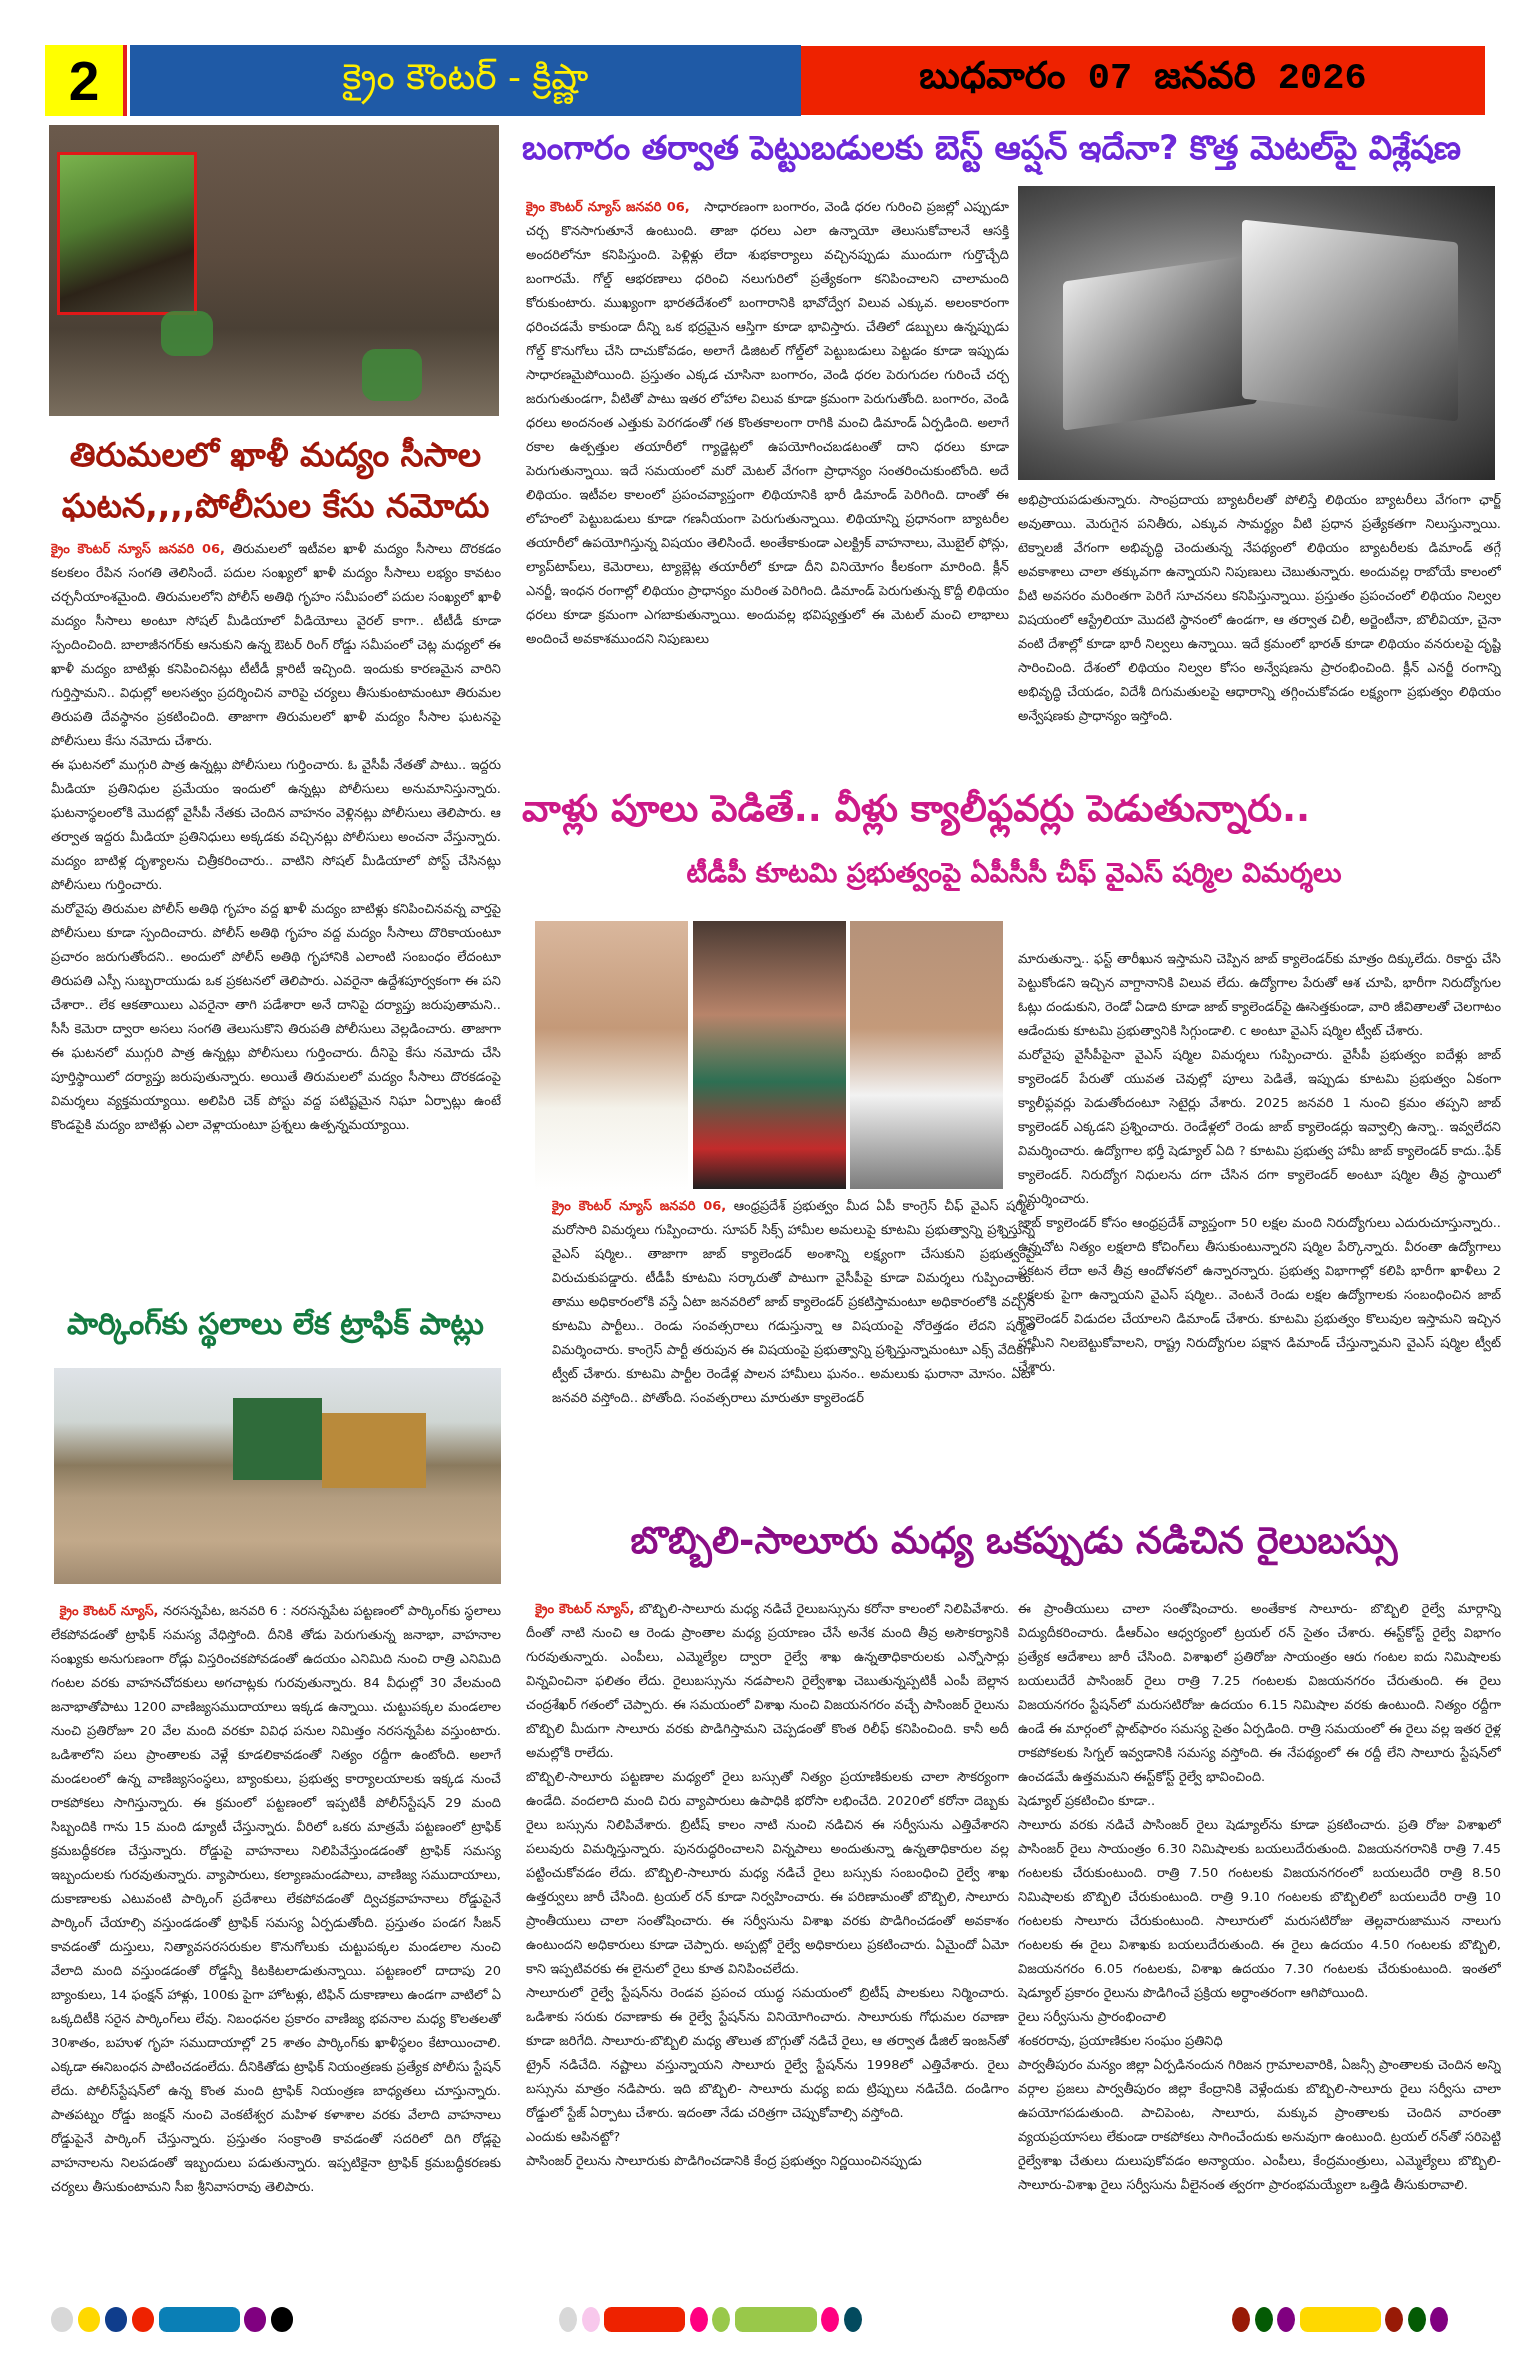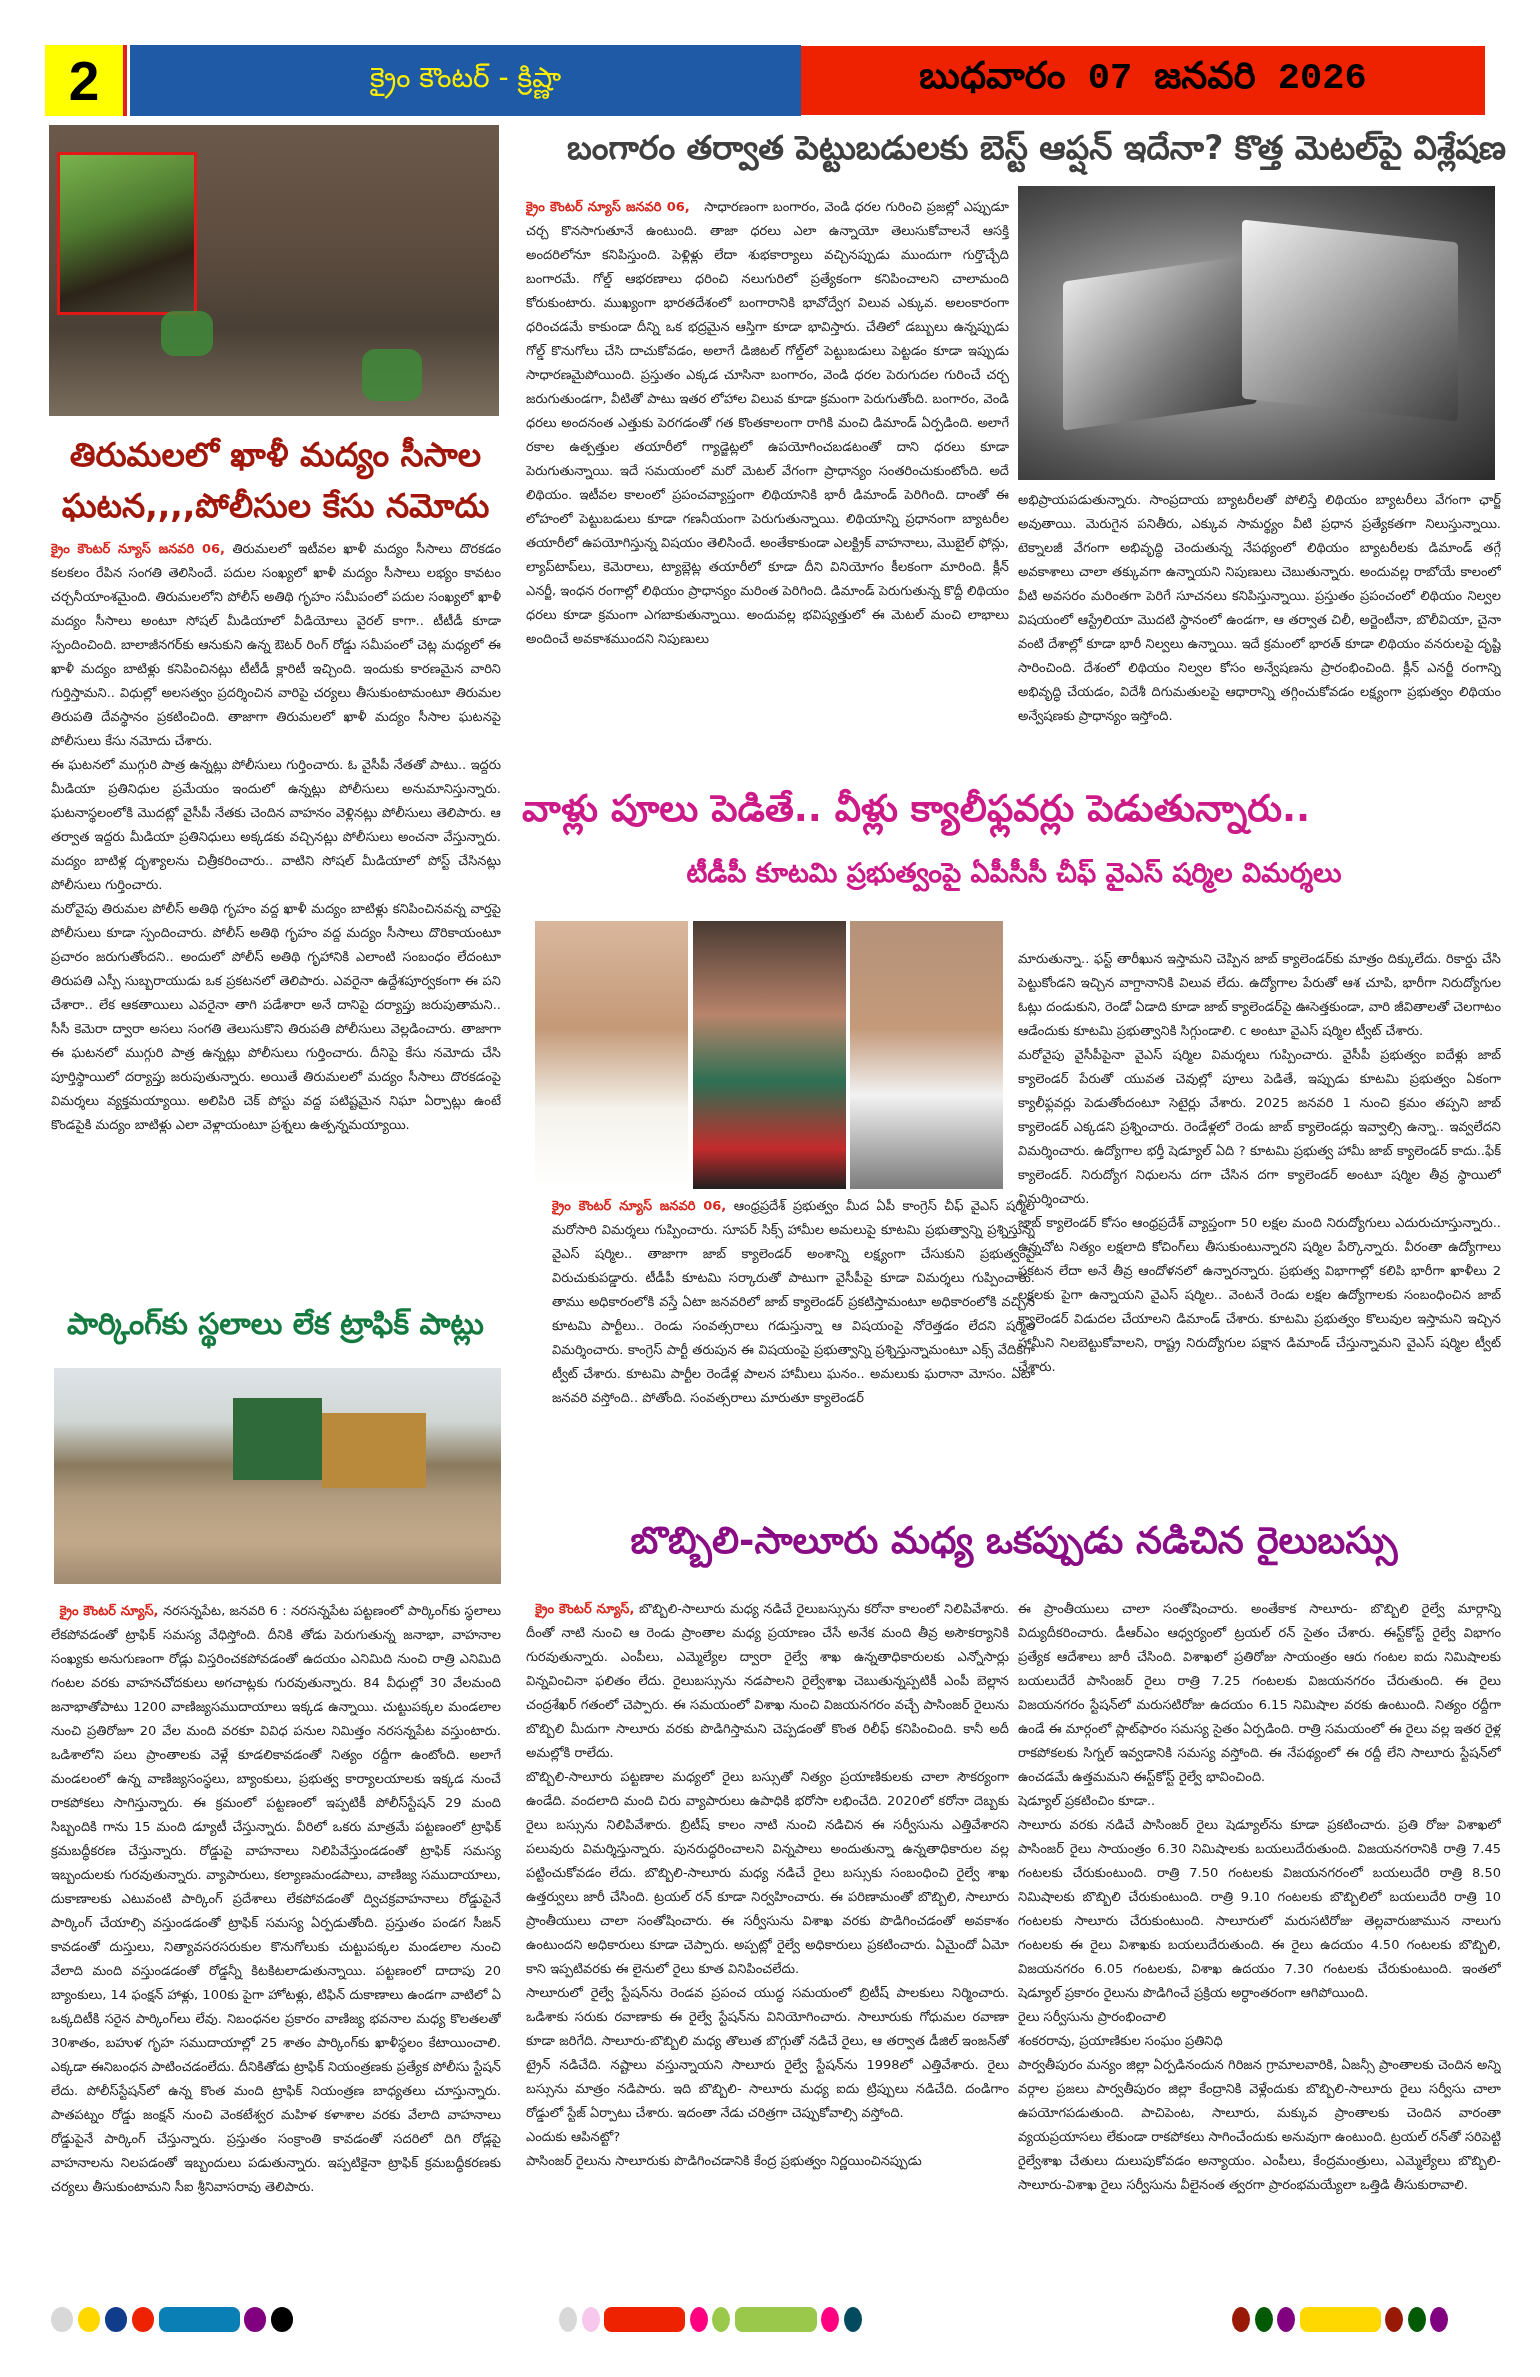--- a/index.html
+++ b/index.html
@@ -1,39 +1,39 @@
 <!DOCTYPE html>
 <html style="font-size:12px"><head>
 <meta charset="utf-8">
 <style>
   html,body{margin:0;padding:0;background:#fff;}
   body{width:1541px;height:2377px;position:relative;overflow:hidden;font-family:"DejaVu Sans",sans-serif;color:#111;}
   .abs{position:absolute;}
   .pgno{left:45px;top:45px;width:82px;height:71px;background:#ffff00;border-right:4.5px solid #e51d1d;box-sizing:border-box;display:flex;align-items:center;justify-content:center;font-family:"Liberation Sans",sans-serif;font-size:55px;font-weight:bold;color:#000;}
-  .mast-blue{left:130px;top:45px;width:671px;height:71px;background:#1f5aa6;display:flex;align-items:center;justify-content:center;color:#ffee00;font-size:28px;}
+  .mast-blue{left:130px;top:45px;width:671px;height:71px;background:#1f5aa6;display:flex;align-items:center;justify-content:center;color:#ffee00;font-size:36px;}
   .mast-red{left:801px;top:46px;width:684px;height:69px;background:#ee2200;display:flex;align-items:center;justify-content:center;color:#fff;font-size:37px;font-weight:bold;}
   
   .photo{overflow:hidden;}
   .ph-bottles{left:49px;top:125px;width:450px;height:291px;background:linear-gradient(180deg,#6b5a4c 0%,#5b4b3e 45%,#4a4035 70%,#7a6e5e 100%);}
   .ph-bottles .inset{position:absolute;left:7.5px;top:27px;width:134px;height:157px;border:3px solid #e01818;background:linear-gradient(160deg,#7ab34d 0%,#4f7b30 40%,#2c2318 70%,#4d4a3c 100%);}
   .ph-bottles .glass{position:absolute;border-radius:13.4px;background:#3f8a3a;opacity:.85;}
   .ph-metal{left:1018px;top:186px;width:477px;height:294px;background:radial-gradient(ellipse at 40% 50%,#cfcfcf 0%,#8d8d8d 35%,#525252 70%,#2a2a2a 100%);}
   .ph-metal .bar1{position:absolute;left:45px;top:82px;width:194px;height:149px;background:linear-gradient(135deg,#e8e8e8,#7a7a7a 60%,#3b3b3b);transform:skewY(-8deg);border-radius:4.5px;}
   .ph-metal .bar2{position:absolute;left:224px;top:45px;width:216px;height:179px;background:linear-gradient(135deg,#f2f2f2,#9a9a9a 50%,#404040);transform:skewY(6deg);border-radius:4.5px;}
   .ph-pol{left:535px;top:921px;width:468px;height:268px;display:flex;gap:4.5px;}
   .ph-pol .p{flex:1;height:100%;}
   .ph-pol .p1{background:linear-gradient(180deg,#d9b79d 0%,#c49978 40%,#f4f2ea 70%,#ffffff 100%);}
   .ph-pol .p2{background:linear-gradient(180deg,#4a3a33 0%,#b8846a 35%,#2d6f53 60%,#c32b2b 85%,#202020 100%);}
   .ph-pol .p3{background:linear-gradient(180deg,#b5927a 0%,#c49a7a 40%,#f2f2f2 65%,#7c7c7c 100%);}
   .ph-traffic{left:54px;top:1368px;width:447px;height:216px;background:linear-gradient(180deg,#dfe3e8 0%,#cfd6d3 25%,#8a7a5e 45%,#b39d80 60%,#c2a98a 80%,#a08a70 100%);}
   .ph-traffic .truck{position:absolute;left:179px;top:30px;width:89px;height:82px;background:#2f6b3a;}
   .ph-traffic .truck2{position:absolute;left:268px;top:45px;width:104px;height:75px;background:#b98a3b;}
   
   .hl{font-weight:bold;line-height:1.2;}
-  .h-gold{left:522px;top:128px;width:984px;font-size:33px;color:#404040;text-align:right;white-space:nowrap;}
+  .h-gold{left:522px;top:128px;width:984px;font-size:33px;color:#6d28d9;text-align:left;white-space:nowrap;}
   .h-tiru{left:46px;top:429px;width:459px;font-size:33px;color:#a0180c;text-align:center;line-height:1.55;}
   .h-flow{left:522px;top:787px;width:984px;font-size:37px;color:#cc1a88;white-space:nowrap;}
   .h-flow-sub{left:522px;top:857px;width:984px;font-size:27px;color:#cc1a88;text-align:center;white-space:nowrap;}
   .h-park{left:46px;top:1306px;width:459px;font-size:30px;color:#147a40;text-align:center;white-space:nowrap;}
   .h-rail{left:522px;top:1519px;width:984px;font-size:37px;color:#8a0d86;text-align:center;white-space:nowrap;}
   
   .txt{font-size:13px;line-height:24px;text-align:justify;color:#1a1a1a;font-family:"DejaVu Sans",sans-serif;overflow:hidden;}
   .lead{color:#d7261b;font-weight:bold;}
   .t-tiru{left:51px;top:537px;width:450px;height:753px;}
   .t-gold1{left:526px;top:195px;width:483px;height:574px;}

